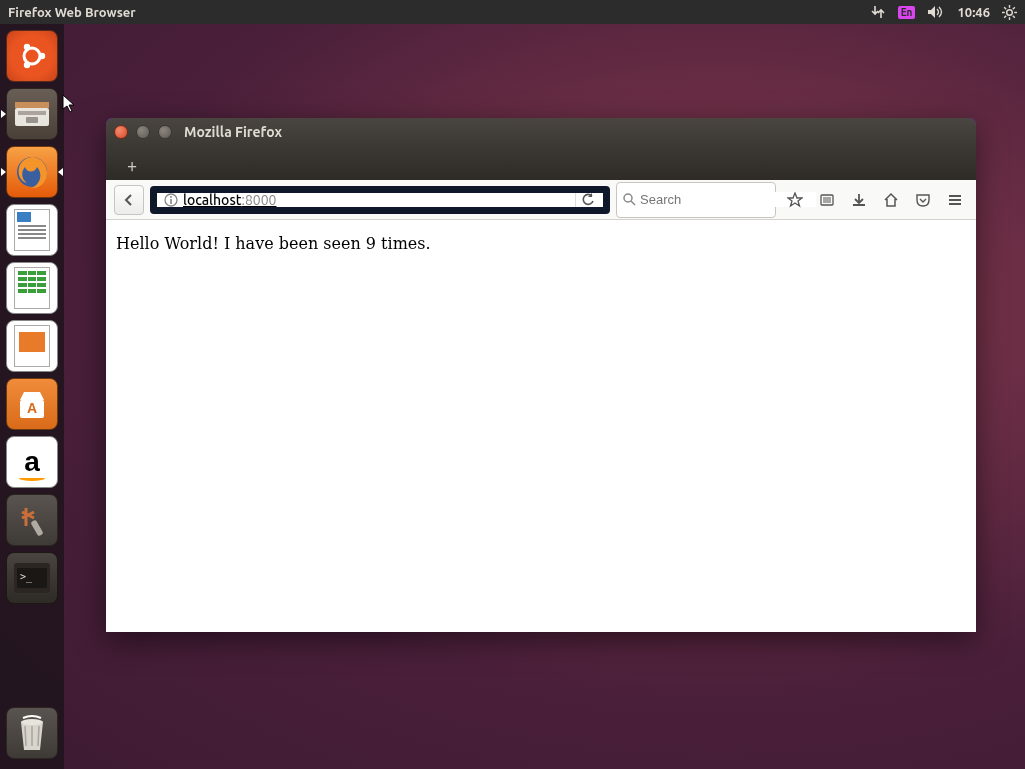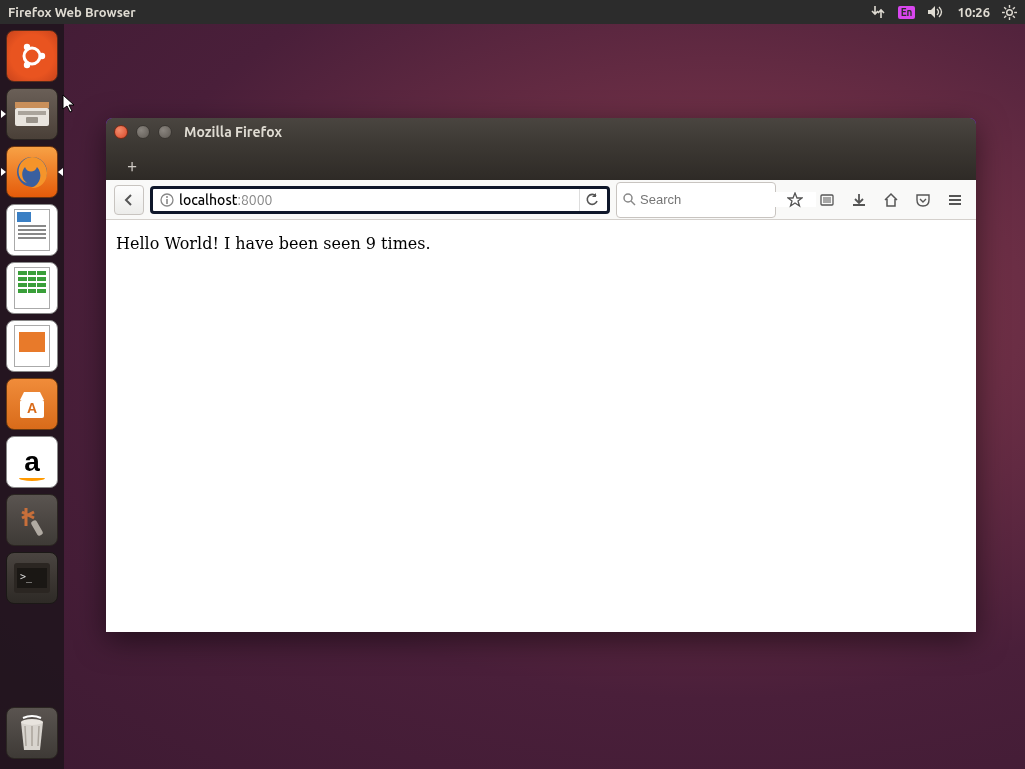--- a/index.html
+++ b/index.html
@@ -77,21 +77,21 @@
 .title-text{ color:#dfdbd2; font-weight:bold; font-size:14px; margin-left:4px;}
 
 .tabstrip { height: 34px; background: linear-gradient(#3c3833,#2e2a26); display:flex; align-items:flex-end; padding-left:6px; }
 .tab { height: 30px; background:#f5f5f5; border-radius:6px 6px 0 0; display:flex; align-items:center; padding:0 10px; gap:8px; font-size:13px; color:#333; min-width:200px; position:relative;}
 .tab-close{ color:#777; font-size:14px; margin-left:auto; cursor:default;}
 .new-tab{ width:28px;height:24px;display:flex;align-items:center;justify-content:center;margin-left:6px;margin-bottom:3px;}
 .new-tab-plus{ color:#cfcac4; font-size:18px;}
 
 .toolbar { height:40px; background:#f9f9f8; border-bottom:1px solid #d4d0cc; display:flex; align-items:center; padding:0 8px; gap:6px; }
 .nav-btn{ width:30px;height:30px;border:1px solid #c8c4c0;border-radius:4px;background:linear-gradient(#fdfdfd,#ececea);display:flex;align-items:center;justify-content:center;color:#555;}
-.urlbar{ flex:1; display:flex;align-items:center;height:28px;border:3px solid #0f172a;border-radius:4px;background:#fff;padding:0 4px;}
+.urlbar{ flex:1; display:flex;align-items:center;height:28px;border:7px solid #0f172a;border-radius:4px;background:#fff;padding:0 4px;text-decoration:underline;}
 .urlbar .info{ width:20px;display:flex;align-items:center;justify-content:center;color:#777;}
 .urlbar .reload{ width:24px;display:flex;align-items:center;justify-content:center;color:#555;border-left:1px solid #ddd;height:100%;}
 .searchbar{ width:160px;display:flex;align-items:center;height:36px;border:1px solid #c8c4c0;border-radius:4px;background:#fff;padding:0 6px;gap:4px;}
 .searchbar input{flex:1;border:none;outline:none;font-size:13px;color:#888;}
 .tool-icon{width:26px;height:26px;display:flex;align-items:center;justify-content:center;color:#555;}
 
 .content{ flex:1; background:#fff; padding:14px 10px; font-family:"DejaVu Serif","Times New Roman",serif; font-size:16px; color:#000;}
 
 .cursor{position:absolute;top:94px;left:62px;pointer-events:none;}
 
@@ -112,21 +112,21 @@
     </span>
     <span class="indicator">
       <span class="lang-box">En</span>
     </span>
     <span class="indicator">
       <svg width="18" height="14" viewBox="0 0 18 14">
           <path d="M1 5 L4 5 L8 1 L8 13 L4 9 L1 9 Z" fill="#dfdbd2"></path>
           <path d="M10 4 Q13 7 10 10 M12 2 Q17 7 12 12" stroke="#dfdbd2" stroke-width="1.3" fill="none"></path>
         </svg>
     </span>
-    <span class="indicator">10:26</span>
+    <span class="indicator">10:46</span>
     <span class="indicator">
       <svg width="15" height="15" viewBox="0 0 16 16">
           <circle cx="8" cy="8" r="3" fill="none" stroke="#dfdbd2" stroke-width="1.5"></circle>
           <g stroke="#dfdbd2" stroke-width="1.5">
             <line x1="8" y1="0" x2="8" y2="3"></line>
             <line x1="8" y1="13" x2="8" y2="16"></line>
             <line x1="0" y1="8" x2="3" y2="8"></line>
             <line x1="13" y1="8" x2="16" y2="8"></line>
             <line x1="2.3" y1="2.3" x2="4.5" y2="4.5"></line>
             <line x1="11.5" y1="11.5" x2="13.7" y2="13.7"></line>

